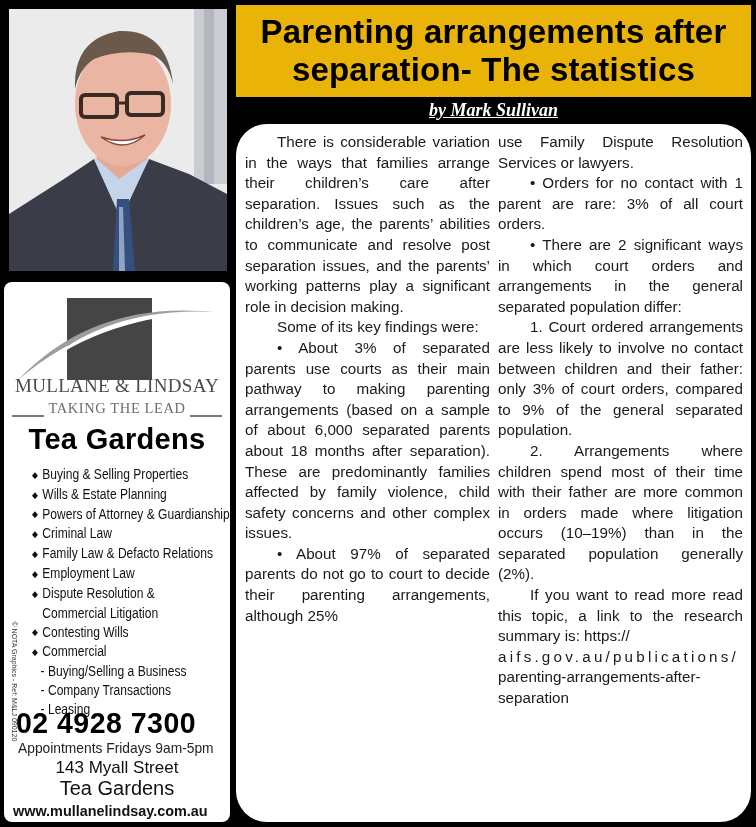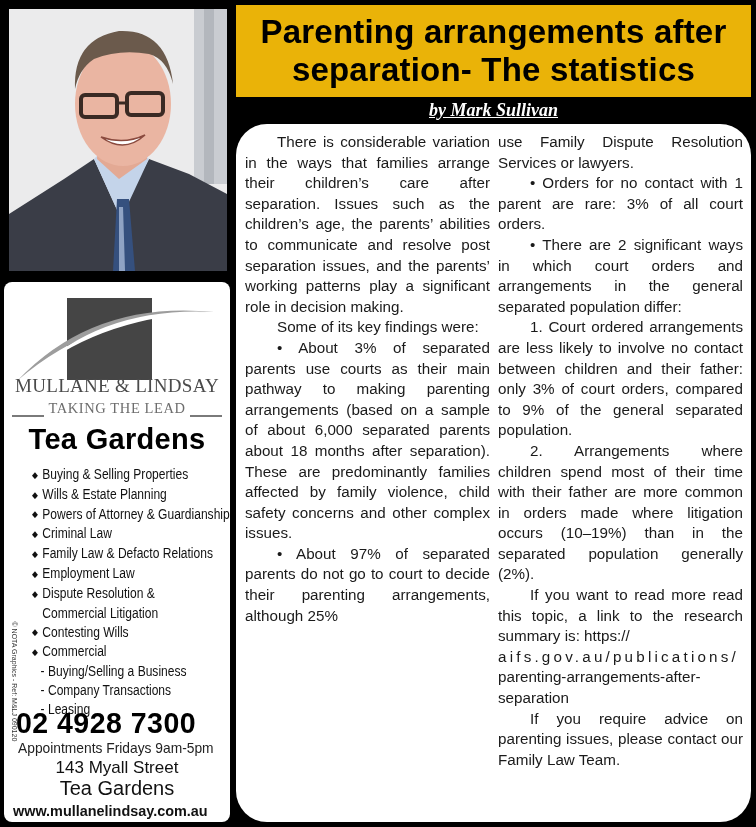--- a/index.html
+++ b/index.html
@@ -116,15 +116,14 @@
     </div>
   <div class="col col2" id="col2">
       <p>use Family Dispute Resolution Services or lawyers.</p>
       <p class="ind">•  Orders for no contact with 1 parent are rare:  3% of all court orders.</p>
       <p class="ind">•  There are 2 significant ways in which court orders and arrangements in the general separated population differ:</p>
       <p class="ind">1.  Court ordered arrangements are less likely to involve no contact between children and their father: only 3% of court orders, compared to 9% of the general separated population.</p>
       <p class="ind">2.  Arrangements where children spend most of their time with their father are more common in orders made where litigation occurs (10–19%) than in the separated population generally (2%).</p>
       <p class="ind">If you want to read more read this topic, a link to the research summary is:  https://</p>
       <p class="spaced">aifs.gov.au/publications/</p>
       <p>parenting-arrangements-after-separation</p>
-      <p class="ind">If you require advice on parenting issues, please contact our Family Law Team.</p>
     </div>
 </div>
 
 </body></html>

